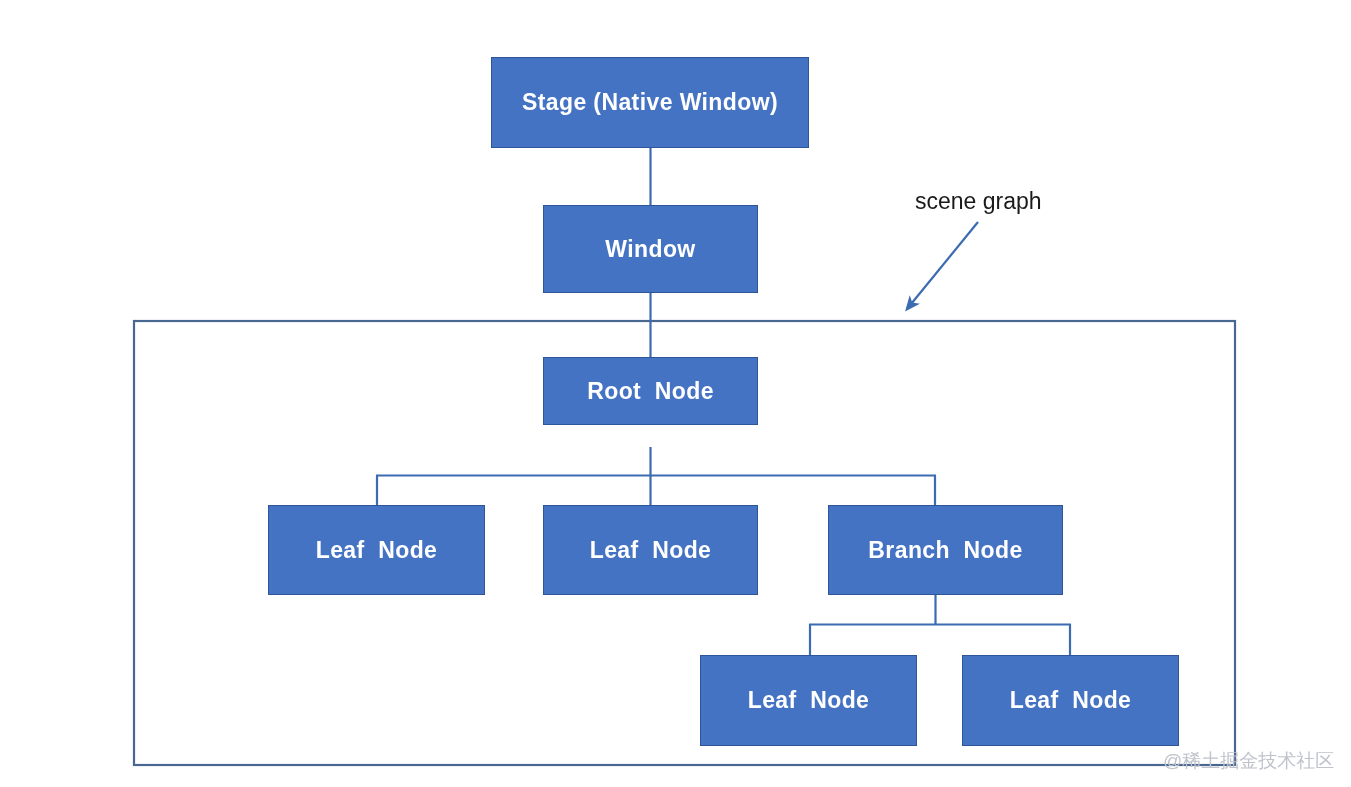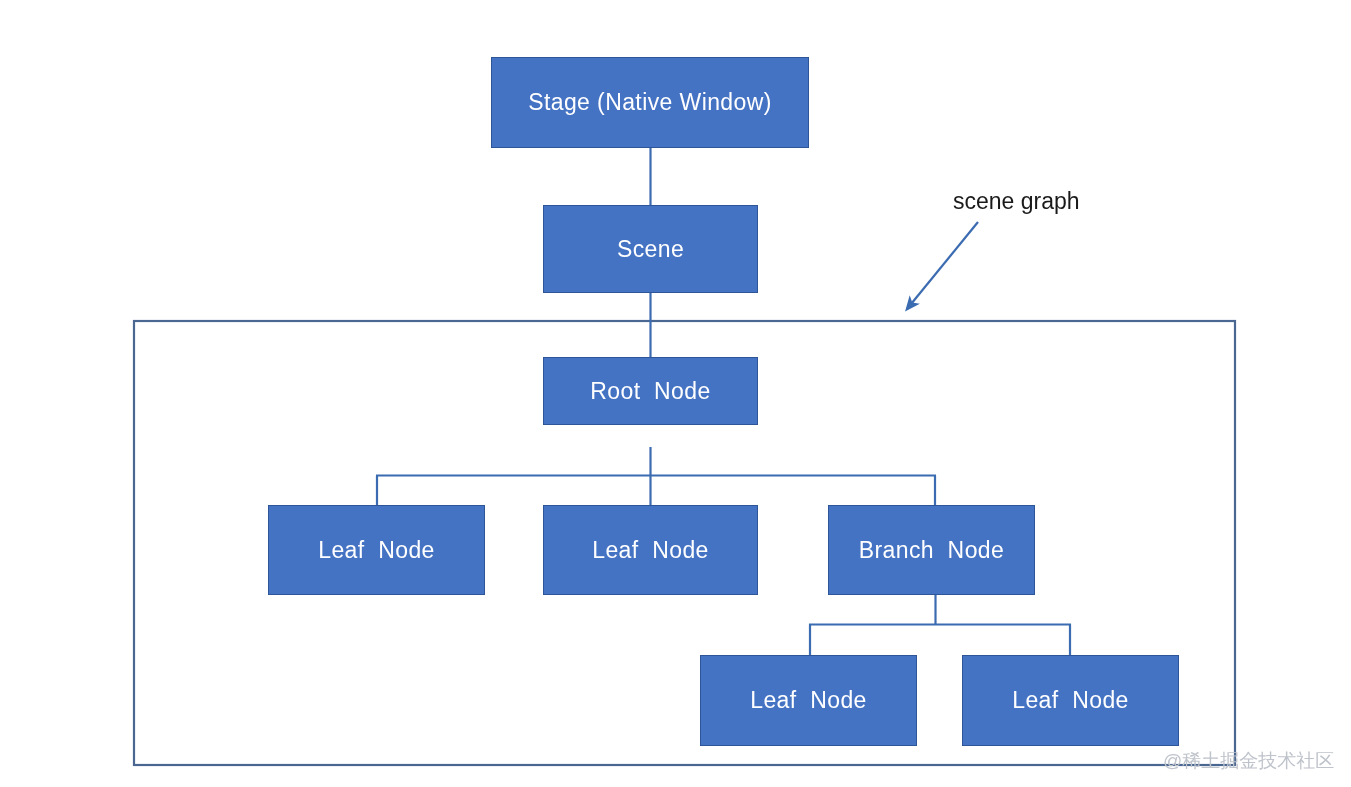--- a/index.html
+++ b/index.html
@@ -25,21 +25,21 @@
   .node-box {
     position: absolute;
     box-sizing: border-box;
     background: #4573c4;
     border: 1.6px solid #2e5597;
     display: flex;
     align-items: center;
     justify-content: center;
     color: #ffffff;
     font-size: 23px;
-    font-weight: 400;
+    font-weight: 700;
     letter-spacing: 0.4px;
     white-space: pre;
     z-index: 3;
   }
   .annotation-label {
     position: absolute;
     color: #1a1a1a;
     font-size: 23px;
     white-space: pre;
     z-index: 4;
@@ -82,44 +82,44 @@
       </marker>
     </defs>
     <line x1="978" y1="222" x2="907" y2="309" stroke="#3B6BB0" stroke-width="2.2" marker-end="url(#arrowhead)"></line>
   </svg>
 
   <div class="node-box" style="left:491px; top:57px; width:318px; height:91px;">
     <span>Stage (Native Window)</span>
   </div>
 
   <div class="node-box" style="left:543px; top:205px; width:215px; height:88px;">
-    <span>Scene</span>
+    <span>Window</span>
   </div>
 
   <div class="node-box" style="left:543px; top:357px; width:215px; height:68px;">
     <span>Root  Node</span>
   </div>
 
   <div class="node-box" style="left:268px; top:505px; width:217px; height:90px;">
     <span>Leaf  Node</span>
   </div>
 
   <div class="node-box" style="left:543px; top:505px; width:215px; height:90px;">
     <span>Leaf  Node</span>
   </div>
 
-  <div class="node-box" style="left:828px; top:505px; width:207px; height:90px;">
+  <div class="node-box" style="left:828px; top:505px; width:235px; height:90px;">
     <span>Branch  Node</span>
   </div>
 
   <div class="node-box" style="left:700px; top:655px; width:217px; height:91px;">
     <span>Leaf  Node</span>
   </div>
 
   <div class="node-box" style="left:962px; top:655px; width:217px; height:91px;">
     <span>Leaf  Node</span>
   </div>
 
-  <div class="annotation-label" style="left:915px; top:188px;margin-left:38px;">scene graph</div>
+  <div class="annotation-label" style="left:915px; top:188px;">scene graph</div>
 
   <div class="watermark" style="left:1163px; top:748px;">@稀土掘金技术社区</div>
 
 </div>
 
 </body></html>

